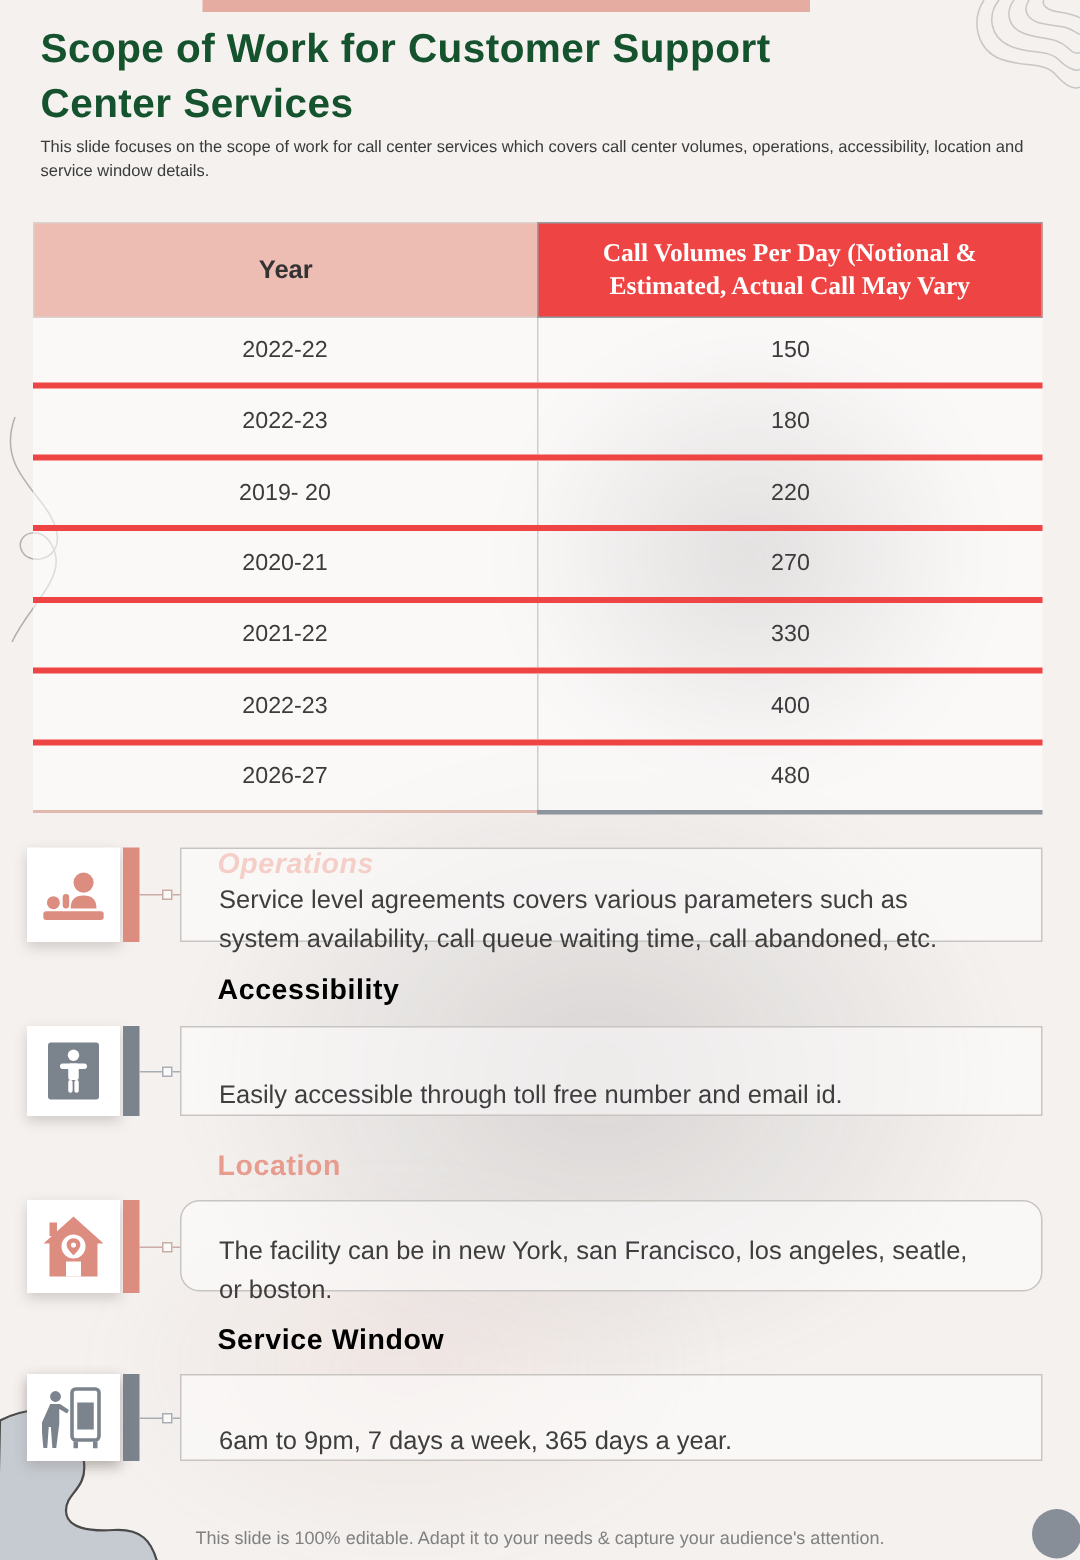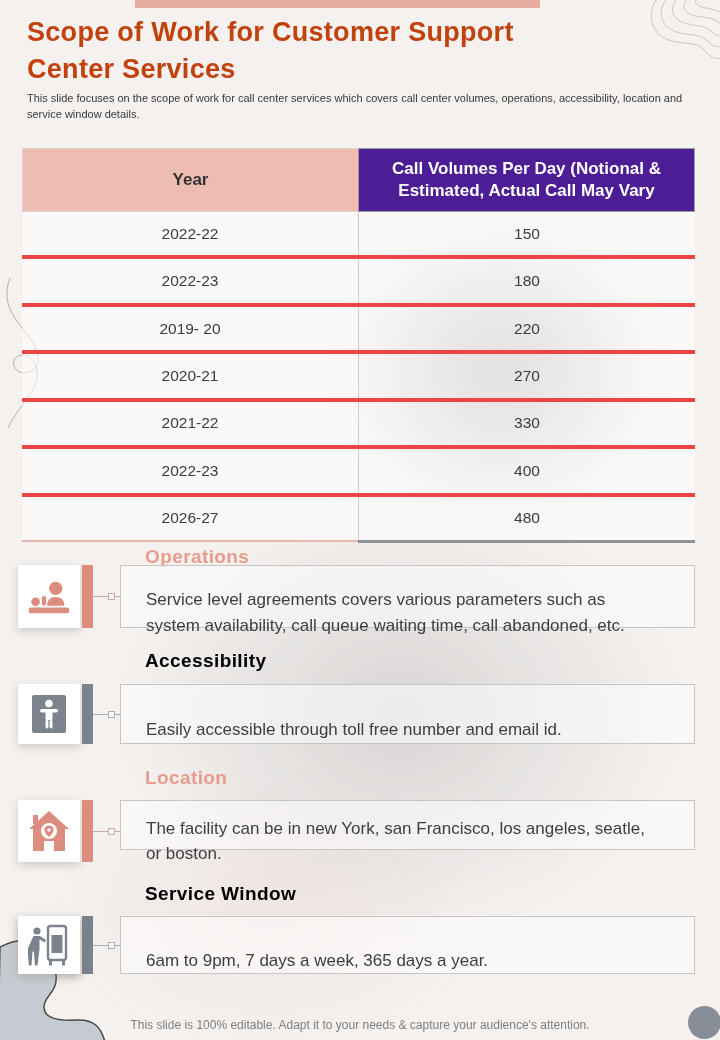--- a/index.html
+++ b/index.html
@@ -7,29 +7,29 @@
   .slide{position:relative;width:720px;height:1040px;background:#f4f1ef;overflow:hidden;}
 
   
   .bg-tint{position:absolute;border-radius:50%;filter:blur(14px);pointer-events:none;}
   .bg-tint.hair{left:340px;top:220px;width:320px;height:300px;background:radial-gradient(ellipse,rgba(70,60,62,.30),rgba(70,60,62,0) 70%);}
   .bg-tint.body{left:120px;top:500px;width:560px;height:430px;background:radial-gradient(ellipse,rgba(80,72,76,.16),rgba(80,72,76,0) 70%);}
   .bg-tint.warm{left:60px;top:780px;width:420px;height:260px;background:radial-gradient(ellipse,rgba(214,164,152,.14),rgba(214,164,152,0) 70%);}
 
   .top-bar{position:absolute;left:135px;top:0;width:405px;height:8px;background:#e5aca2;}
 
-  .title{position:absolute;left:27px;top:14px;width:580px;font-size:27px;font-weight:700;color:#c2410c;line-height:1.38;letter-spacing:.3px;}
+  .title{position:absolute;left:27px;top:14px;width:580px;font-size:27px;font-weight:700;color:#14532d;line-height:1.38;letter-spacing:.3px;}
   .subtitle{position:absolute;left:27px;top:91px;width:668px;font-size:11px;color:#3a3a3a;line-height:1.45;}
 
   
   .table{position:absolute;left:22px;top:148px;width:673px;z-index:2;}
   .thead{display:grid;grid-template-columns:336px 337px;height:64px;}
   .th{display:flex;align-items:center;justify-content:center;text-align:center;font-weight:700;}
   .th-year{background:#edbcb3;color:#333;font-size:17px;border:1px solid #ddd2cf;border-right:none;}
-  .th-vol{background:#4c1d95;color:#fff;font-size:17px;line-height:1.32;padding:0 28px;border:1px solid #979da5;}
+  .th-vol{background:#ef4444;color:#fff;font-size:17px;line-height:1.32;padding:0 28px;border:1px solid #979da5;font-family:Liberation Serif, serif;}
   .tbody{height:328px;display:flex;flex-direction:column;}
   .trow{flex:1;display:grid;grid-template-columns:336px 337px;border-top:4px solid #ef4444;background:rgba(255,255,255,.55);}
   .trow:first-child{border-top:none;}
   .td{display:flex;align-items:center;justify-content:center;font-size:15.5px;color:#3c3c3c;}
   .td.v{border-left:1px solid #cfcccb;}
   .tfoot{display:grid;grid-template-columns:336px 337px;}
   .bline-pink{height:2px;background:#e2b7ae;}
   .bline-gray{height:3px;background:#8d949c;}
 
   
@@ -117,21 +117,21 @@
           <div class="td">2026-27</div>
           <div class="td v">480</div>
         </div>
     </div>
     <div class="tfoot">
       <div class="bline-pink"></div>
       <div class="bline-gray"></div>
     </div>
   </div>
 
-  <div class="sec-heading pink" style="top:546px;">Operations</div>
+  <div class="sec-heading pink" style="top:566px;font-style:italic;">Operations</div>
   <div class="icon-box" style="top:565px;height:63px;">
     <svg width="46" height="44" viewBox="0 0 48 44">
       <g fill="#dd8d80">
         <rect x="3" y="33" width="42" height="6" rx="2"></rect>
         <circle cx="31" cy="13" r="7"></circle>
         <path d="M22,31 q0,-9 9,-9 q9,0 9,9 z"></path>
         <circle cx="10" cy="27" r="4.5"></circle>
         <rect x="16.5" y="21" width="4.5" height="10" rx="2.2"></rect>
       </g>
     </svg>
@@ -172,21 +172,21 @@
       </g>
       <rect x="17" y="32" width="10" height="10" fill="#fff"></rect>
       <circle cx="22" cy="22" r="8" fill="#fff"></circle>
       <path d="M22,16.5 c2.8,0 4.6,2 4.6,4.4 c0,3 -4.6,7 -4.6,7 c0,0 -4.6,-4 -4.6,-7 c0,-2.4 1.8,-4.4 4.6,-4.4 z" fill="#dd8d80"></path>
       <circle cx="22" cy="21" r="1.7" fill="#fff"></circle>
     </svg>
   </div>
   <div class="icon-bar pink" style="top:800px;height:62px;"></div>
   <div class="conn pink" style="top:831px;"></div>
   <div class="conn-sq pink" style="top:828px;"></div>
-  <div class="sec-box" style="top:800px;height:50px;">
+  <div class="sec-box" style="top:800px;height:61px;border-radius:13px;">
     <div class="txt">The facility can be in new York,  san Francisco, los angeles, seatle, or boston.</div>
   </div>
 
   <div class="sec-heading gray" style="top:883px;">Service Window</div>
   <div class="icon-box" style="top:916px;height:58px;">
     <svg width="42" height="44" viewBox="0 0 42 44">
       <g fill="#7b838d">
         <circle cx="9" cy="8" r="3.6"></circle>
         <path d="M5.5,13 h6.5 l6,4 l-1.3,2.4 l-5.2,-3 l0,10 l-2,16 h-2.6 l-1,-14 h-1.4 l-1,14 h-2.6 l-1.4,-16 z"></path>
       </g>

